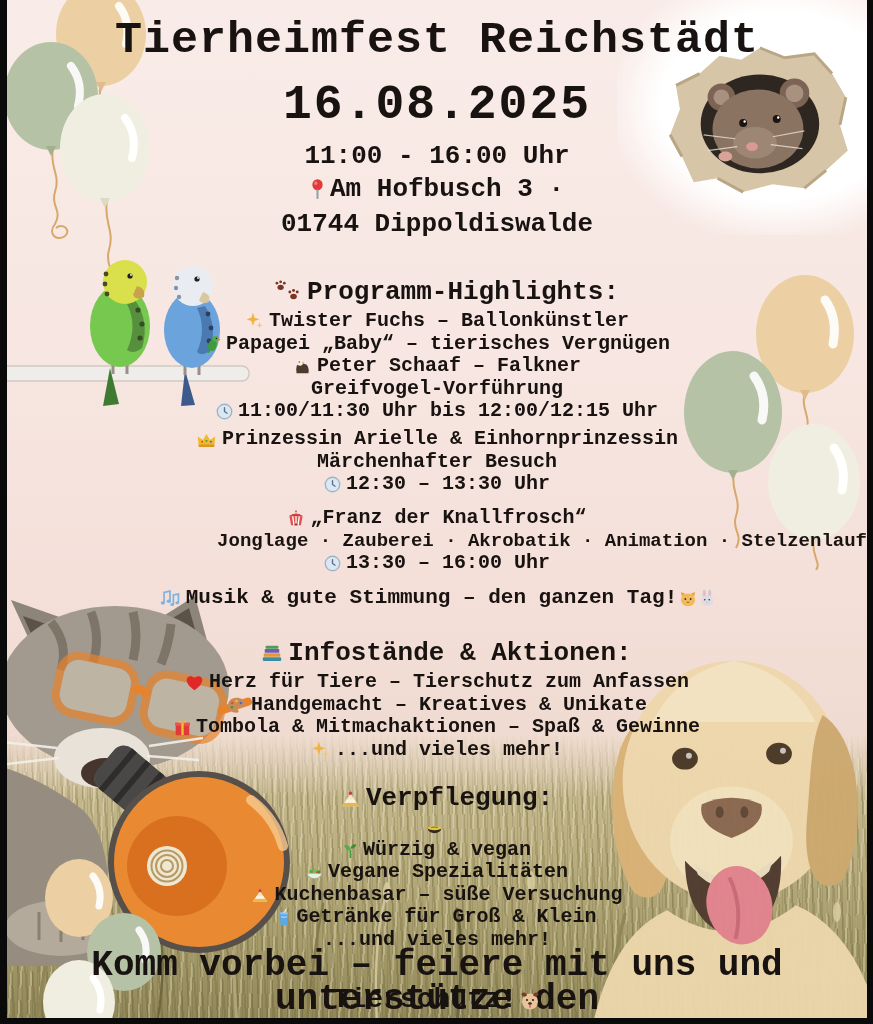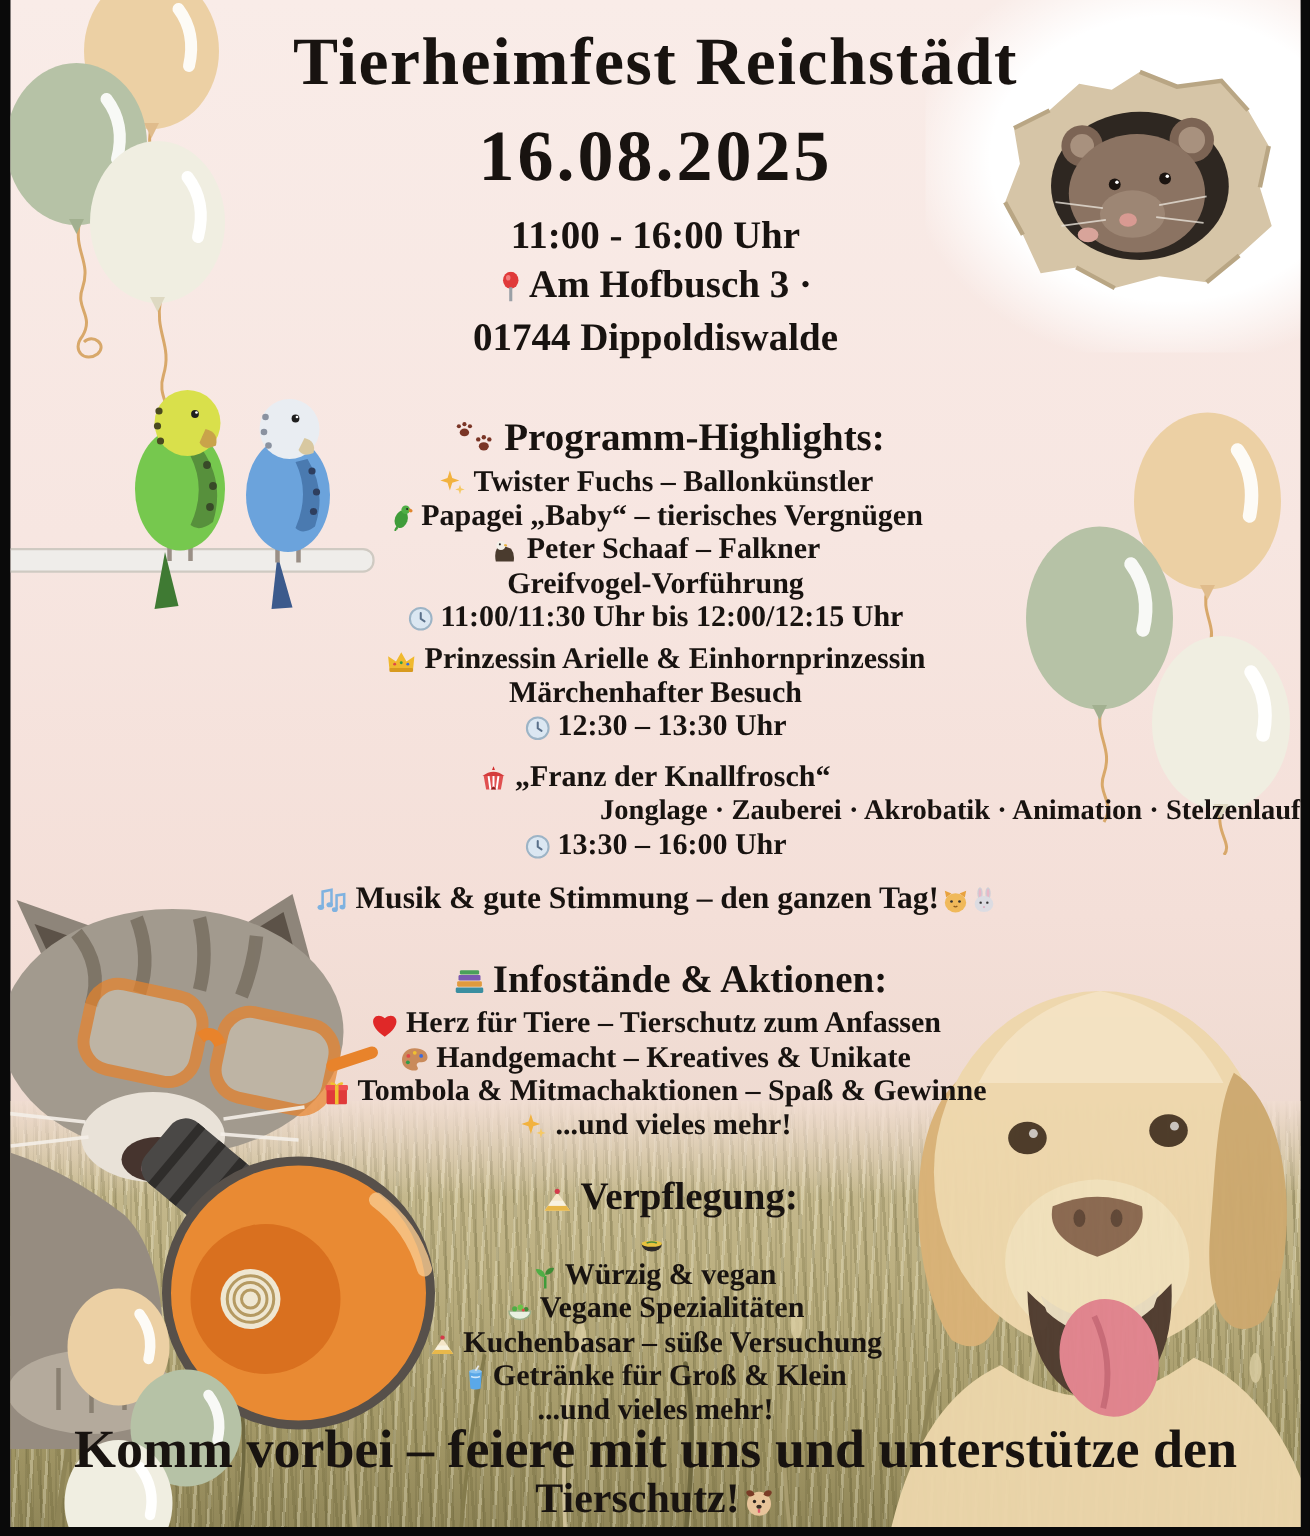--- a/index.html
+++ b/index.html
@@ -1,17 +1,17 @@
 <!DOCTYPE html>
 <html><head>
 <meta charset="utf-8">
 <style>
   html,body{margin:0;padding:0;background:#0a0a0a;}
   .stage{position:relative;width:873px;height:1024px;background:#0a0a0a;overflow:hidden;
-         font-family:Liberation Serif, serif;}
+         font-family:Liberation Mono, monospace;}
   .poster{position:absolute;left:7px;right:6px;top:0;bottom:6px;overflow:hidden;
           background:linear-gradient(180deg,#f9ece8 0%,#f7e6e1 35%,#f4dfd8 60%,#eedad0 74%,#e6d4c2 82%);}
   .art{position:absolute;}
   .tblock{position:absolute;left:0;right:0;text-align:center;color:#181310;font-weight:700;z-index:9;}
   .h1{font-size:45px;line-height:50px;letter-spacing:1px;}
   .h2{font-size:48px;line-height:52px;letter-spacing:2px;}
   .meta{font-size:26px;line-height:25px;}
   .sec-h{font-size:26px;line-height:30px;margin-bottom:3px;padding-left:19px;}
   .line{font-size:20px;line-height:22.5px;}
   .line-sm{font-size:19px;line-height:22.5px;text-align:right;}

